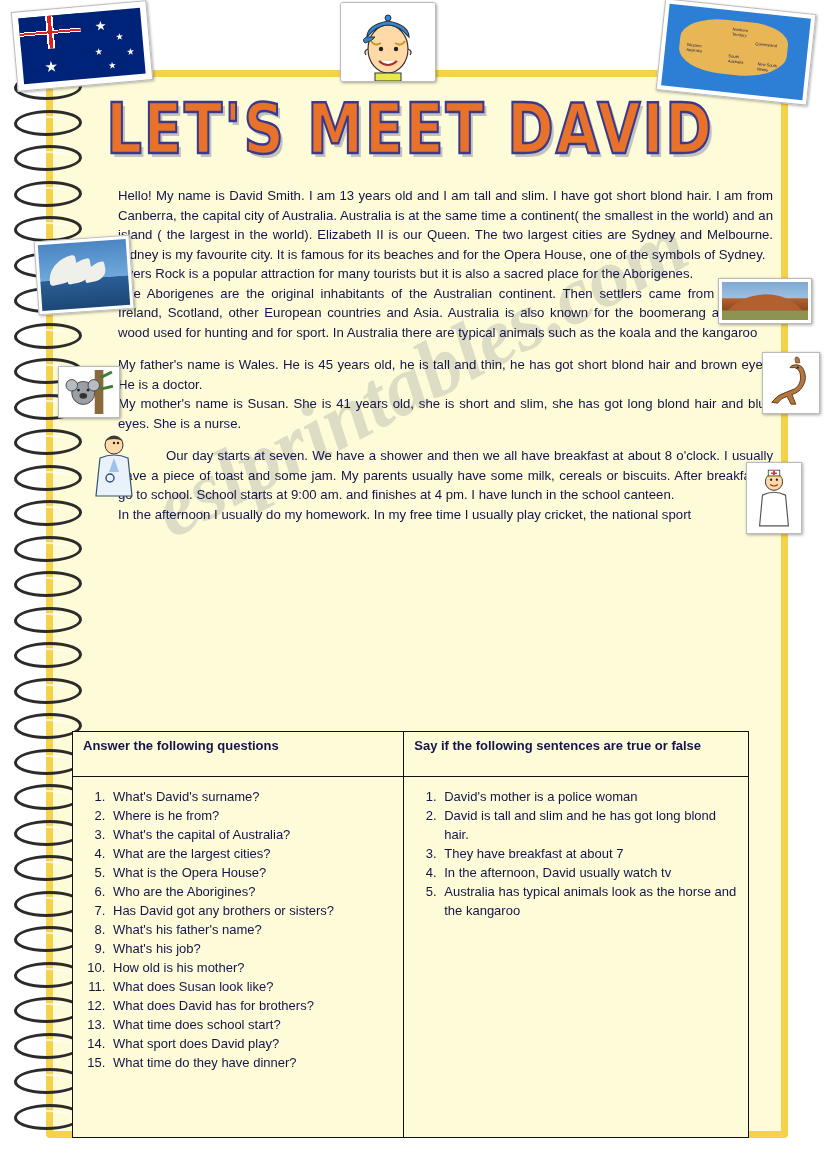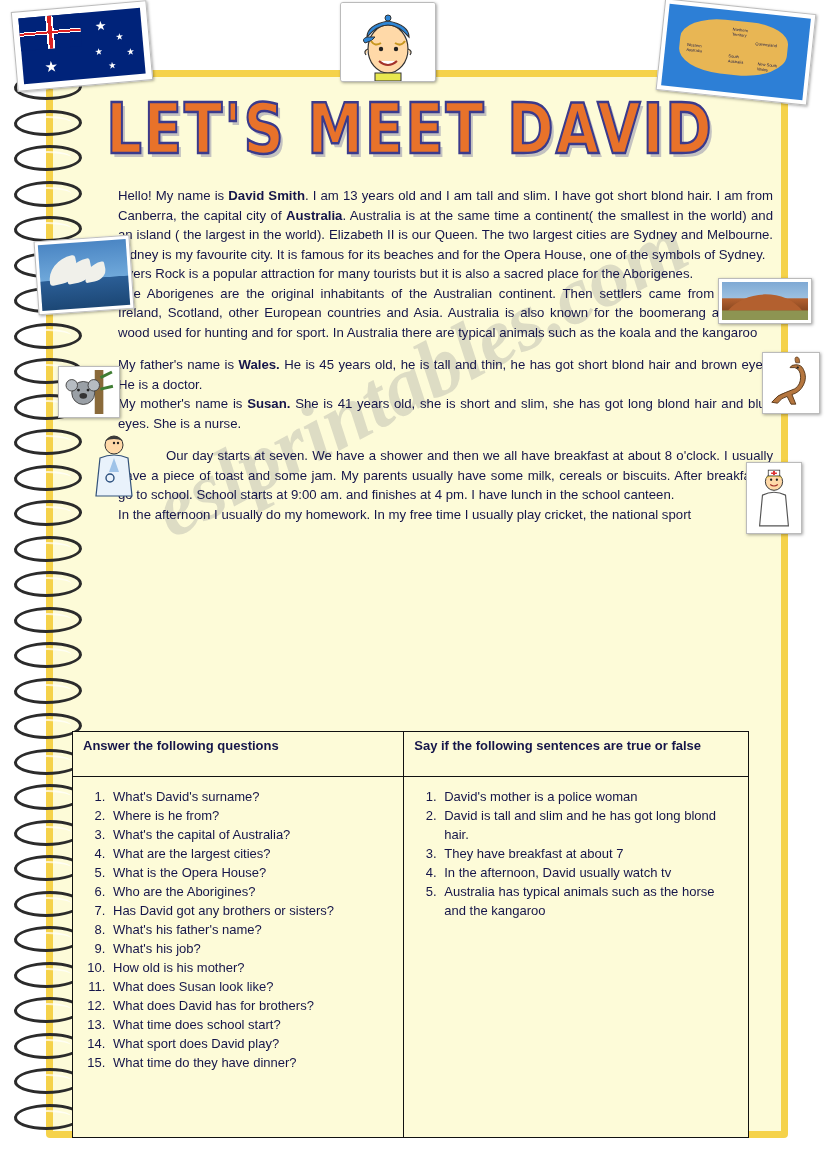--- a/index.html
+++ b/index.html
@@ -86,21 +86,21 @@
     top: 186px;
     width: 655px;
     font-family: "Liberation Sans", sans-serif;
     font-size: 13.2px;
     line-height: 19.5px;
     color: #15154a;
     text-align: justify;
   }
   .body-text p { margin: 0 0 0 0; }
   .body-text .indent { text-indent: 48px; }
-  .body-text b { font-weight: bold; }
+  .body-text b { font-weight: normal; }
   .gap { height: 13px; }
 
   
   .photo {
     position: absolute;
     background: #ffffff;
     border: 1px solid #bbb;
     box-shadow: 1px 1px 3px rgba(0,0,0,0.35);
     overflow: hidden;
   }
@@ -465,20 +465,20 @@
               <li>What sport does David play?</li>
               <li>What time do they have dinner?</li>
             </ol>
       </td>
       <td class="ex-body col-right">
         <ol id="list-right">
               <li>David's mother is a police woman</li>
               <li>David is tall and slim and he has got long blond hair.</li>
               <li>They have breakfast at about 7</li>
               <li>In the afternoon, David usually watch tv</li>
-              <li>Australia has typical animals such as the horse and the kangaroo</li>
+              <li>Australia has typical animals look as the horse and the kangaroo</li>
             </ol>
       </td>
     </tr>
   </tbody>
     </table>
 
 </div>
 
 </body></html>

